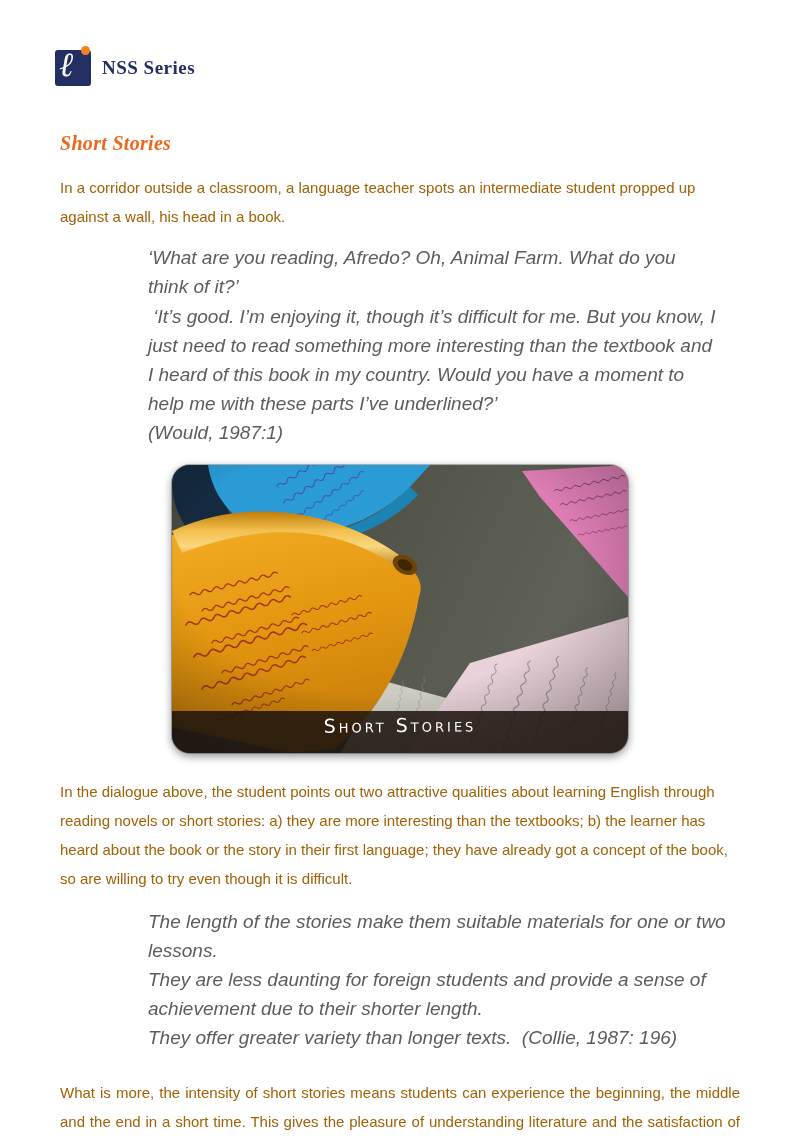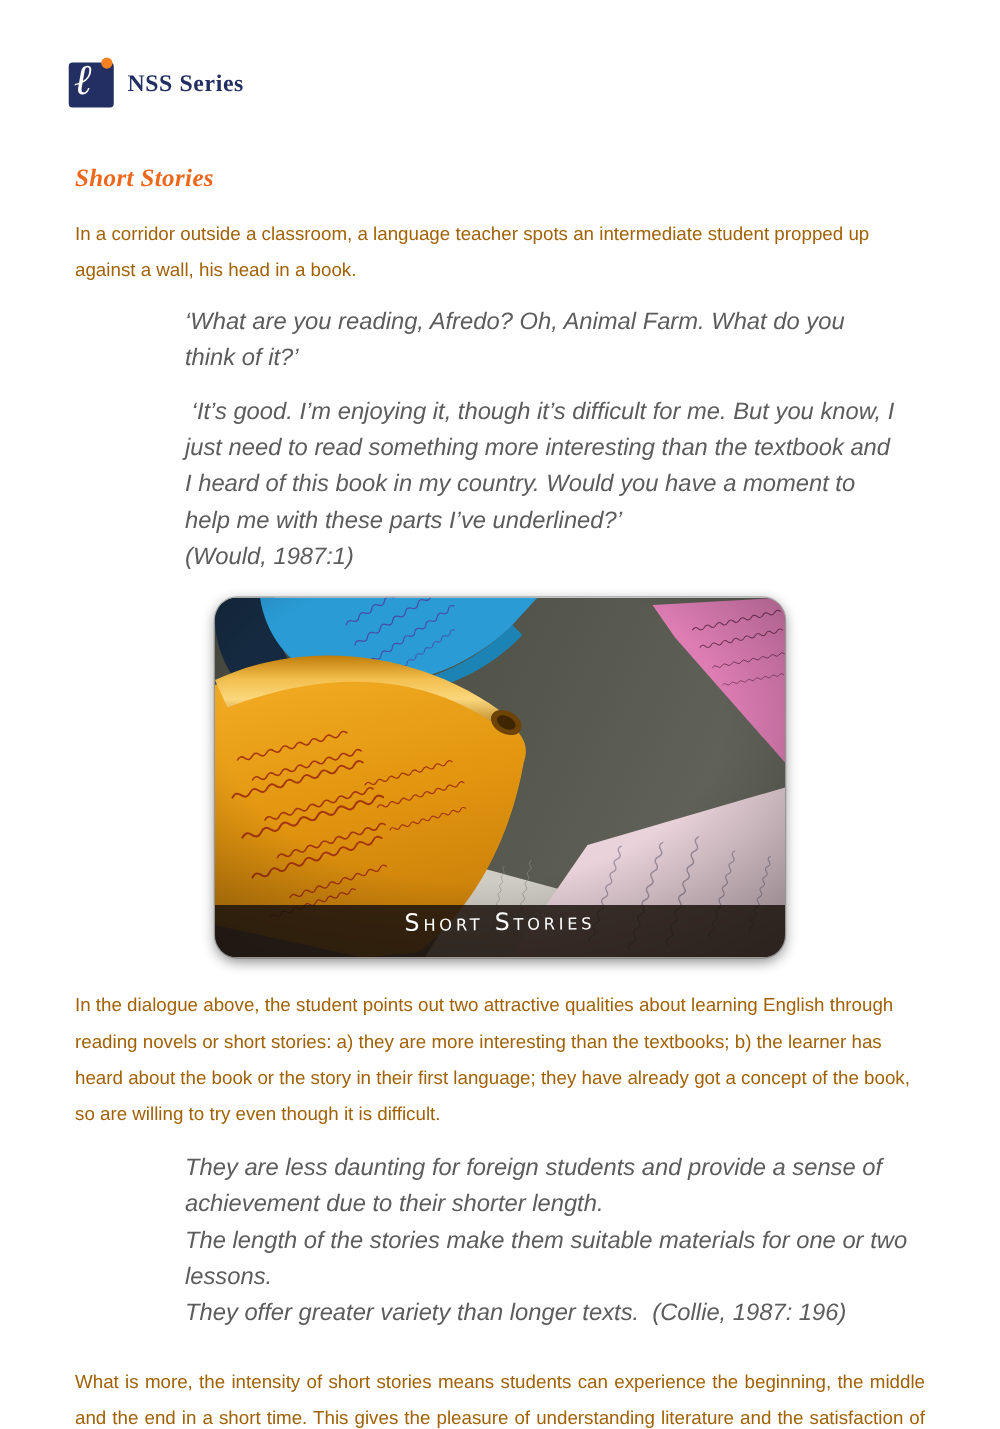--- a/index.html
+++ b/index.html
@@ -75,21 +75,21 @@
   }
   .para.tight { margin-top: 12px; }
   .para.justify { margin-top: 26px; text-align: justify; }
   blockquote {
     margin: 12px 20px 0 88px;
     font-style: italic;
     font-size: 19px;
     line-height: 29px;
     color: #5c5c5c;
   }
-  blockquote .q-para { margin-top: 14px; }
+  blockquote .q-para { margin-top: 1px; }
   blockquote.advantages { margin-top: 14px; margin-right: 12px; }
 
   
   figure.photo {
     position: relative;
     width: 456px;
     height: 288px;
     margin: 18px auto 0;
     border-radius: 18px;
     overflow: hidden;
@@ -231,21 +231,21 @@
         <rect x="0" y="0" width="456" height="288" fill="url(#vig)"></rect>
         <rect x="0" y="246" width="456" height="42" fill="#1d140e" opacity="0.86"></rect>
       </svg>
       <figcaption class="photo-caption">Short Stories</figcaption>
     </figure>
 
     <p class="para" style="margin-top:24px">In the dialogue above, the student points out two attractive qualities about learning English through reading novels or short stories: a) they are more interesting than the textbooks; b) the learner has heard about the book or the story in their first language; they have already got a concept of the book, so are willing to try even though it is difficult.</p>
 
 
     <blockquote class="advantages">
+      <div class="q-line">The length of the stories make them suitable materials for one or two lessons.</div>
       <div class="q-line">They are less daunting for foreign students and provide a sense of achievement due to their shorter length.</div>
-      <div class="q-line">The length of the stories make them suitable materials for one or two lessons.</div>
       <div class="q-line">They offer greater variety than longer texts.&nbsp; (Collie, 1987: 196)</div>
     </blockquote>
 
     <p class="para justify">What is more, the intensity of short stories means students can experience the beginning, the middle and the end in a short time. This gives the pleasure of understanding literature and the satisfaction of reading in a foreign language. This pleasure and satisfaction is usually the motivation for our English Language students to go on with their reading. When they continue reading, teachers know that they are making progress.</p>
 
   </main>
 </div>
 
 </body></html>

